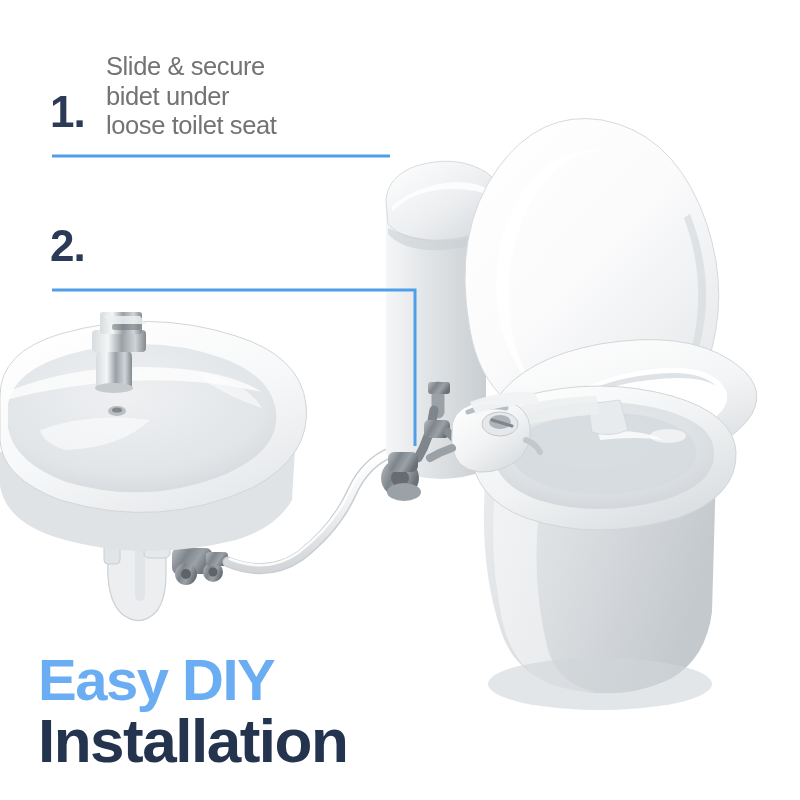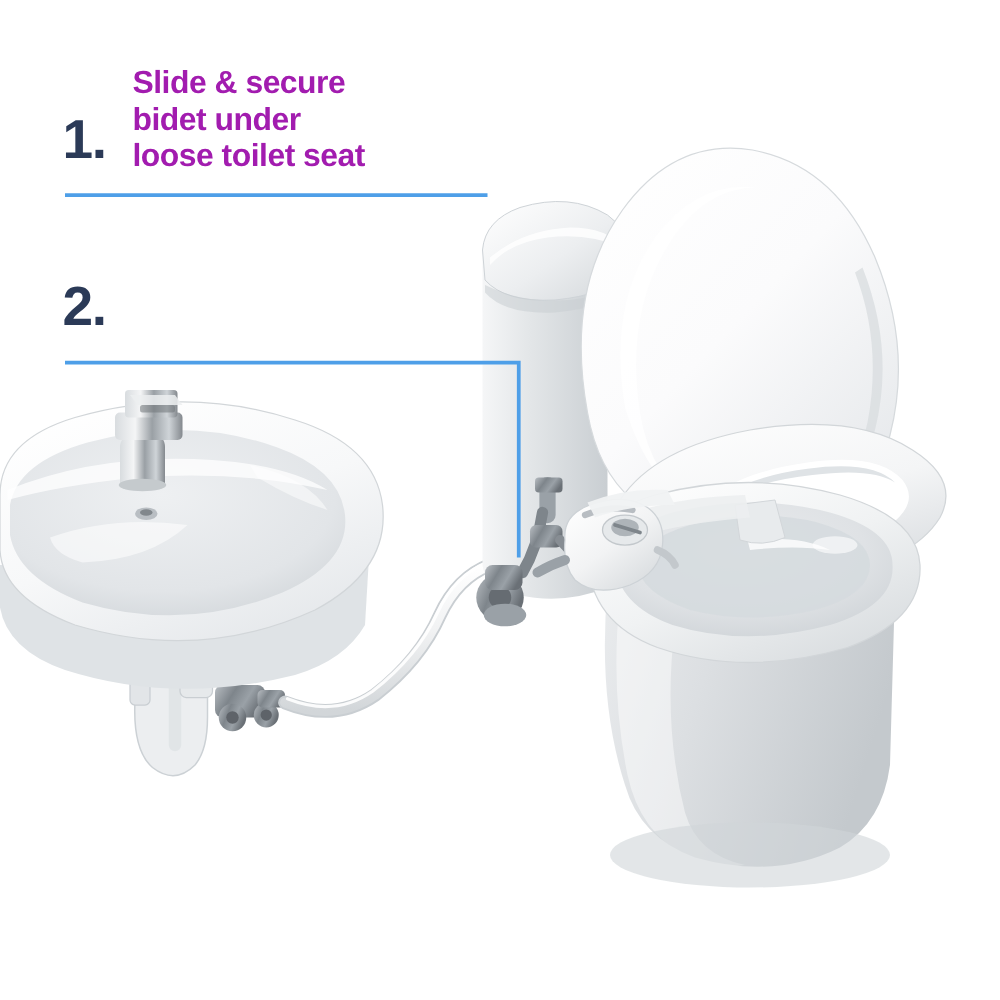--- a/index.html
+++ b/index.html
@@ -32,23 +32,23 @@
   .step-number {
     color: #2b3a57;
     font-size: 44px;
     font-weight: 700;
     line-height: 1;
     letter-spacing: -1px;
     width: 56px;
     flex: none;
   }
   .step-text {
-    color: #a21caf;
+    color: #737373;
     font-size: 25.5px;
-    font-weight: 700;
+    font-weight: 400;
     line-height: 1.16;
     letter-spacing: -0.4px;
     white-space: pre-line;
   }
   #step-1 { left: 50px; top: 52px; }
   #step-1 .step-number { padding-top: 38px; }
   #step-2 { left: 50px; top: 194px; }
   #step-2 .step-number { padding-top: 30px; }
 
   
@@ -283,14 +283,18 @@
     <div class="step-number">1.</div>
     <div class="step-text">Slide &amp; secure
 bidet under
 loose toilet seat</div>
   </div>
 
   <div class="step" id="step-2">
     <div class="step-number">2.</div>
   </div>
 
+  <div id="headline">
+    <span class="headline-line1">Easy DIY</span>
+    <span class="headline-line2">Installation</span>
+  </div>
 
 </div>
 
 </body></html>

